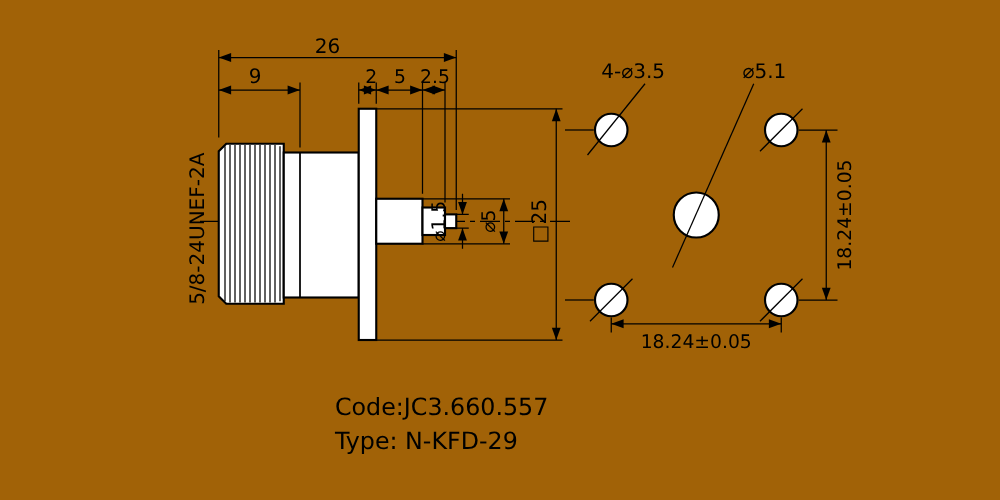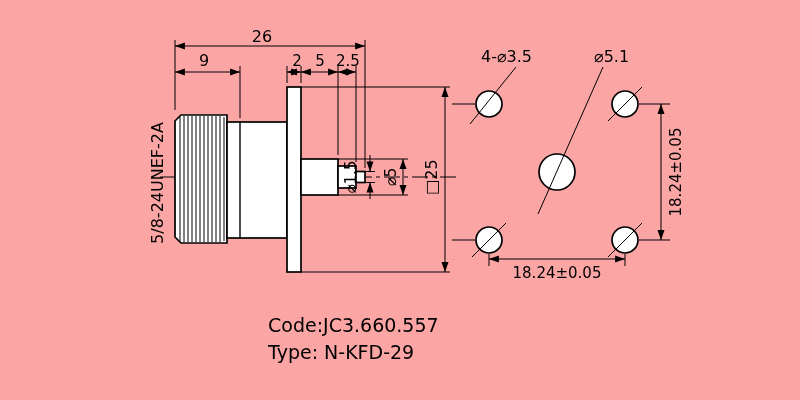--- a/index.html
+++ b/index.html
@@ -1,16 +1,16 @@
 <!DOCTYPE html>
 <html><head>
 <meta charset="utf-8">
 <style>
   html,body{margin:0;padding:0;background:#fff;}
-  .canvas{position:relative;width:800px;height:400px;background:#fca5a5;overflow:hidden;}
+  .canvas{position:relative;width:800px;height:400px;background:#a16207;overflow:hidden;}
   svg{display:block;}
   text{font-family:"DejaVu Sans","Liberation Sans",sans-serif;fill:#000;}
   .geo{fill:#fff;stroke:#000;stroke-width:1.7;}
   .geoline{stroke:#000;stroke-width:1.4;fill:none;}
   .thin{stroke:#000;stroke-width:1;fill:none;}
   .dimtxt{font-size:15px;}
   .dimtxt-lg{font-size:16px;}
   .foottxt{font-size:19px;}
 </style>
 </head>

